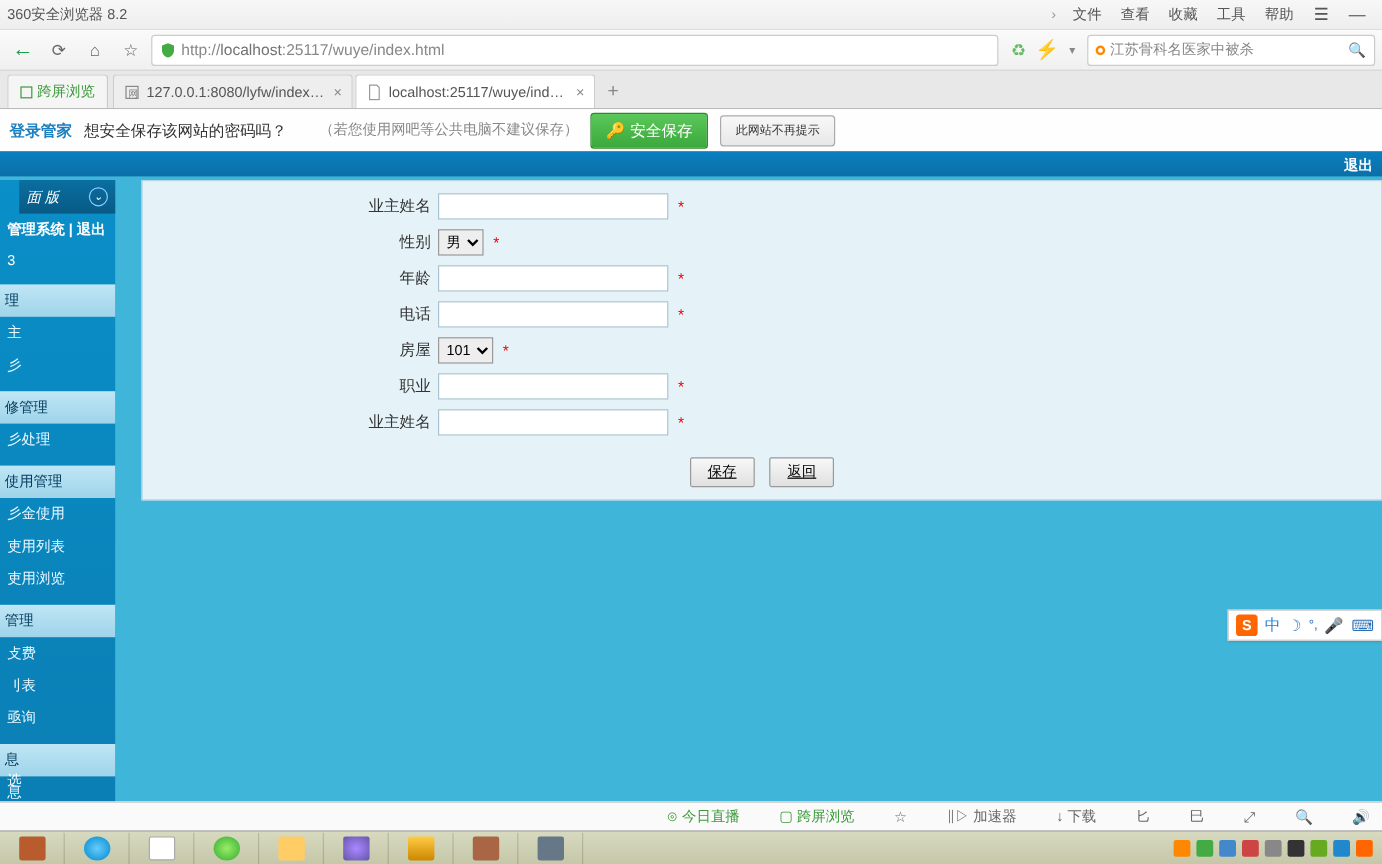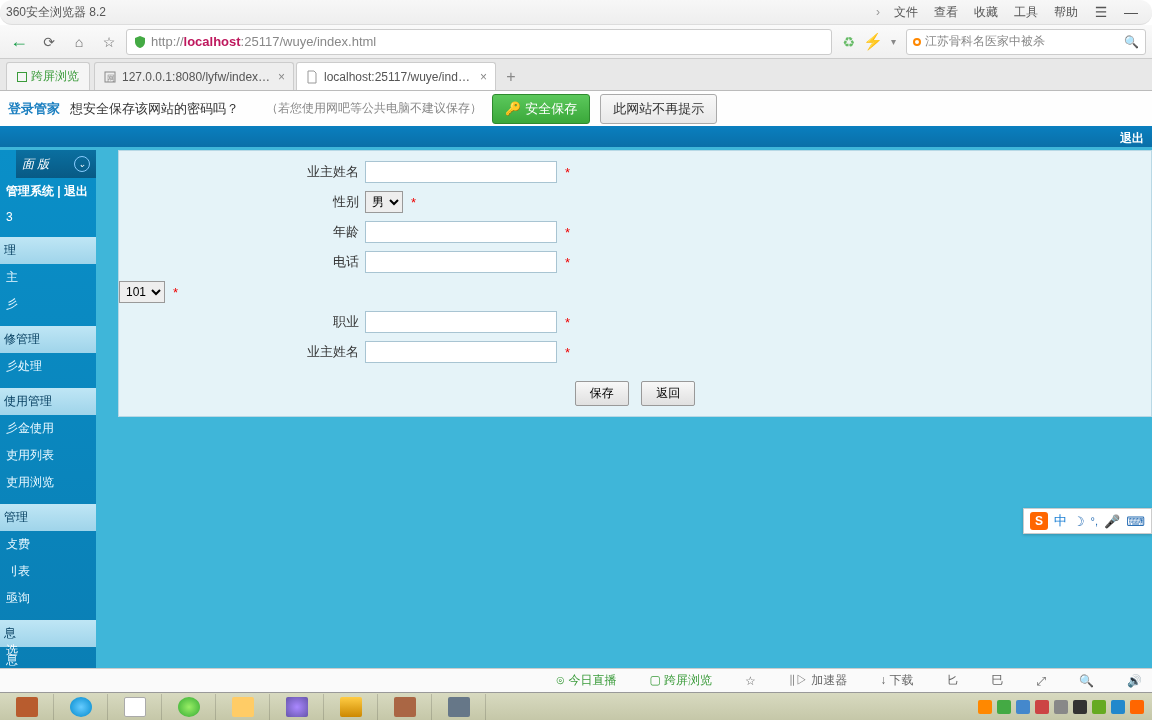--- a/index.html
+++ b/index.html
@@ -1,51 +1,51 @@
 <!DOCTYPE html>
 <html><head>
 <meta charset="utf-8">
 <style>
 * { margin:0; padding:0; box-sizing:border-box; font-family:"Microsoft YaHei",SimSun,Arial,sans-serif; }
 body { width:1152px; height:720px; overflow:hidden; background:#fff; position:relative; }
 
 
-.titlebar { height:24px; background:linear-gradient(#f7f7f7,#eee); display:flex; align-items:center; font-size:12px; color:#555; padding:12px 6px; border-bottom:1px solid #ddd;border-radius:12px; }
+.titlebar { height:24px; background:linear-gradient(#f7f7f7,#eee); display:flex; align-items:center; font-size:12px; color:#555; padding:12px 6px; border-bottom:1px solid #ddd; }
 .titlebar .spacer { flex:1; }
 .titlebar .menu-item { margin:0 8px; cursor:pointer; }
 .titlebar .win-min { width:30px; text-align:center; font-size:14px; }
 
 
 .navbar { height:34px; background:linear-gradient(#fafafa,#f0f0f0); display:flex; align-items:center; padding:0 6px; border-bottom:1px solid #ccc; gap:4px; }
 .nav-btn { width:26px; height:26px; display:flex; align-items:center; justify-content:center; color:#666; font-size:14px; border-radius:3px; }
 .nav-btn.back { color:#1a9e4a; font-size:18px; font-weight:bold; }
 .url-bar { flex:1; height:26px; border:1px solid #ccc; border-radius:3px; display:flex; align-items:center; padding:0 6px; background:#fff; font-size:13px; color:#888; }
 .url-bar .lock { color:#5a5; margin-right:4px; font-size:12px; }
-.url-bar span.bold { color:#be185d; font-weight:bold; }
+.url-bar span.bold { color:#737373; font-weight:normal; }
 .nav-right { display:flex; align-items:center; gap:8px; padding:0 6px; }
 .search-box { width:240px; height:26px; border:1px solid #ccc; border-radius:3px; display:flex; align-items:center; padding:0 6px; font-size:12px; color:#888; background:#fff; }
 .search-box .dot { width:8px; height:8px; border:2px solid #f80; border-radius:50%; margin-right:4px; }
 .search-box .mag { margin-left:auto; color:#999; }
 
 
 .tabbar { height:32px; background:#e8e8e8; display:flex; align-items:flex-end; border-bottom:1px solid #bbb; padding-left:6px; }
 .tabbar .pre { display:flex; align-items:center; height:28px; padding:0 10px; font-size:12px; color:#3a9b3a; border:1px solid #ccc; border-bottom:none; background:#f5f5f5; margin-right:4px; border-radius:3px 3px 0 0; }
 .tabbar .pre .sq { width:10px; height:10px; border:1px solid #3a9b3a; margin-right:4px; }
 .tab { height:28px; display:flex; align-items:center; padding:0 8px; font-size:12px; color:#555; background:#eee; border:1px solid #ccc; border-bottom:none; margin-right:2px; border-radius:3px 3px 0 0; max-width:200px; }
 .tab.active { background:#fff; }
 .tab .ico { width:14px; height:14px; margin-right:5px; display:inline-block; }
 .tab .close { margin-left:6px; color:#888; }
 .tab-add { width:26px; height:26px; display:flex; align-items:center; justify-content:center; color:#888; font-size:16px; }
 
 
 .infobar { height:36px; background:#fefefe; border-bottom:1px solid #ddd; display:flex; align-items:center; padding:0 8px; font-size:13px; color:#1b7fc0; gap:10px; }
 .infobar .q { color:#333; }
 .infobar .hint{ color:#888; font-size:12px;margin-left:17px; }
 .btn-green { background:linear-gradient(#5cc85c,#3aa83a); color:#fff; border:1px solid #2e8a2e; padding:5px 12px; border-radius:3px; font-size:13px; display:flex; align-items:center; gap:4px; }
-.btn-gray { background:linear-gradient(#f8f8f8,#e8e8e8); border:1px solid #aaa; padding:5px 12px; border-radius:3px; font-size:13px; color:#333; }
+.btn-gray { background:linear-gradient(#f8f8f8,#e8e8e8); border:1px solid #aaa; padding:5px 12px; border-radius:3px; font-size:10px; color:#333; }
 
 
 .page { position:absolute; top:126px; left:0; right:0; bottom:52px; background:#3fb6d9; overflow:hidden; }
 .topstrip { height:21px; background:linear-gradient(#0a7fbf,#0a6fa8); color:#fff; font-size:12px; text-align:right; padding:4px 8px; font-weight:bold; }
 
 
 .sidebar { position:absolute; top:24px; left:0; width:96px; bottom:0; background:linear-gradient(#0a8fc8,#0a7fb5); color:#fff; font-size:12px; }
 .sb-head { height:28px; background:linear-gradient(#0a6fa0,#085a85); display:flex; align-items:center; justify-content:space-between; padding:0 6px; font-weight:normal; font-style:italic;margin-left:16px; }
 .sb-head .chev { width:16px; height:16px; border:1px solid #8cf; border-radius:50%; display:flex; align-items:center; justify-content:center; font-size:9px; }
 .sb-row { padding:5px 6px; }
@@ -55,21 +55,21 @@
 
 .main { position:absolute; top:24px; left:118px; right:0; bottom:0; }
 .form-panel { background:#e5f3f8; border:1px solid #b8d8e5; }
 .panel-head { background:linear-gradient(#1ba3d8,#0b85b8); color:#fff; text-align:center; font-size:13px; padding:5px; font-weight:bold; }
 .form-row { display:flex; align-items:center; padding:4px 0; }
 .form-label { width:246px; text-align:right; font-size:13px; color:#333; padding-right:6px; }
 .form-input { width:192px; height:22px; border:1px solid #a8c4d2; background:#fff; }
 .form-select { height:22px; border:1px solid #999; background:#eee; font-size:12px; padding:0 2px; }
 .req { color:#e00; margin-left:8px; font-size:13px; }
 .form-btns { text-align:center; padding:14px 0 10px; }
-.form-btns button { background:linear-gradient(#f8f8f8,#e0e0e0); border:1px solid #999; padding:3px 14px; font-size:12px; margin:0 4px; border-radius:2px; }
+.form-btns button { background:linear-gradient(#f8f8f8,#e0e0e0); border:1px solid #999; padding:3px 14px; font-size:12px; margin:0 4px; border-radius:2px;text-decoration:underline; }
 
 
 .ime { position:absolute; right:0; top:508px; background:#fff; border:1px solid #ccc; height:26px; display:flex; align-items:center; gap:6px; padding:0 6px; font-size:13px; box-shadow:0 1px 3px rgba(0,0,0,.2); }
 .ime .s-ico { width:18px; height:18px; background:#f60; color:#fff; font-weight:bold; border-radius:3px; display:flex; align-items:center; justify-content:center; font-size:12px; }
 .ime span { color:#1a7fd4; }
 
 
 .statusbar { position:absolute; left:0; right:0; bottom:28px; height:24px; background:#fafafa; border-top:1px solid #ccc; display:flex; align-items:center; font-size:12px; color:#666; padding:0 10px; gap:33px; }
 .statusbar .sp { flex:1; }
 .statusbar .grn { color:#3a9b3a; }
@@ -218,20 +218,21 @@
           <div class="form-label">年龄</div>
           <input class="form-input" style="">
           <span class="req">*</span>
         </div>
         <div class="form-row">
           <div class="form-label">电话</div>
           <input class="form-input" style="">
           <span class="req">*</span>
         </div>
         <div class="form-row">
+          <div class="form-label">房屋</div>
           <select class="form-select" style="width:46px"><option>101</option></select>
           <span class="req">*</span>
         </div>
         <div class="form-row">
           <div class="form-label">职业</div>
           <input class="form-input" style="">
           <span class="req">*</span>
         </div>
         <div class="form-row">
           <div class="form-label">业主姓名</div>

